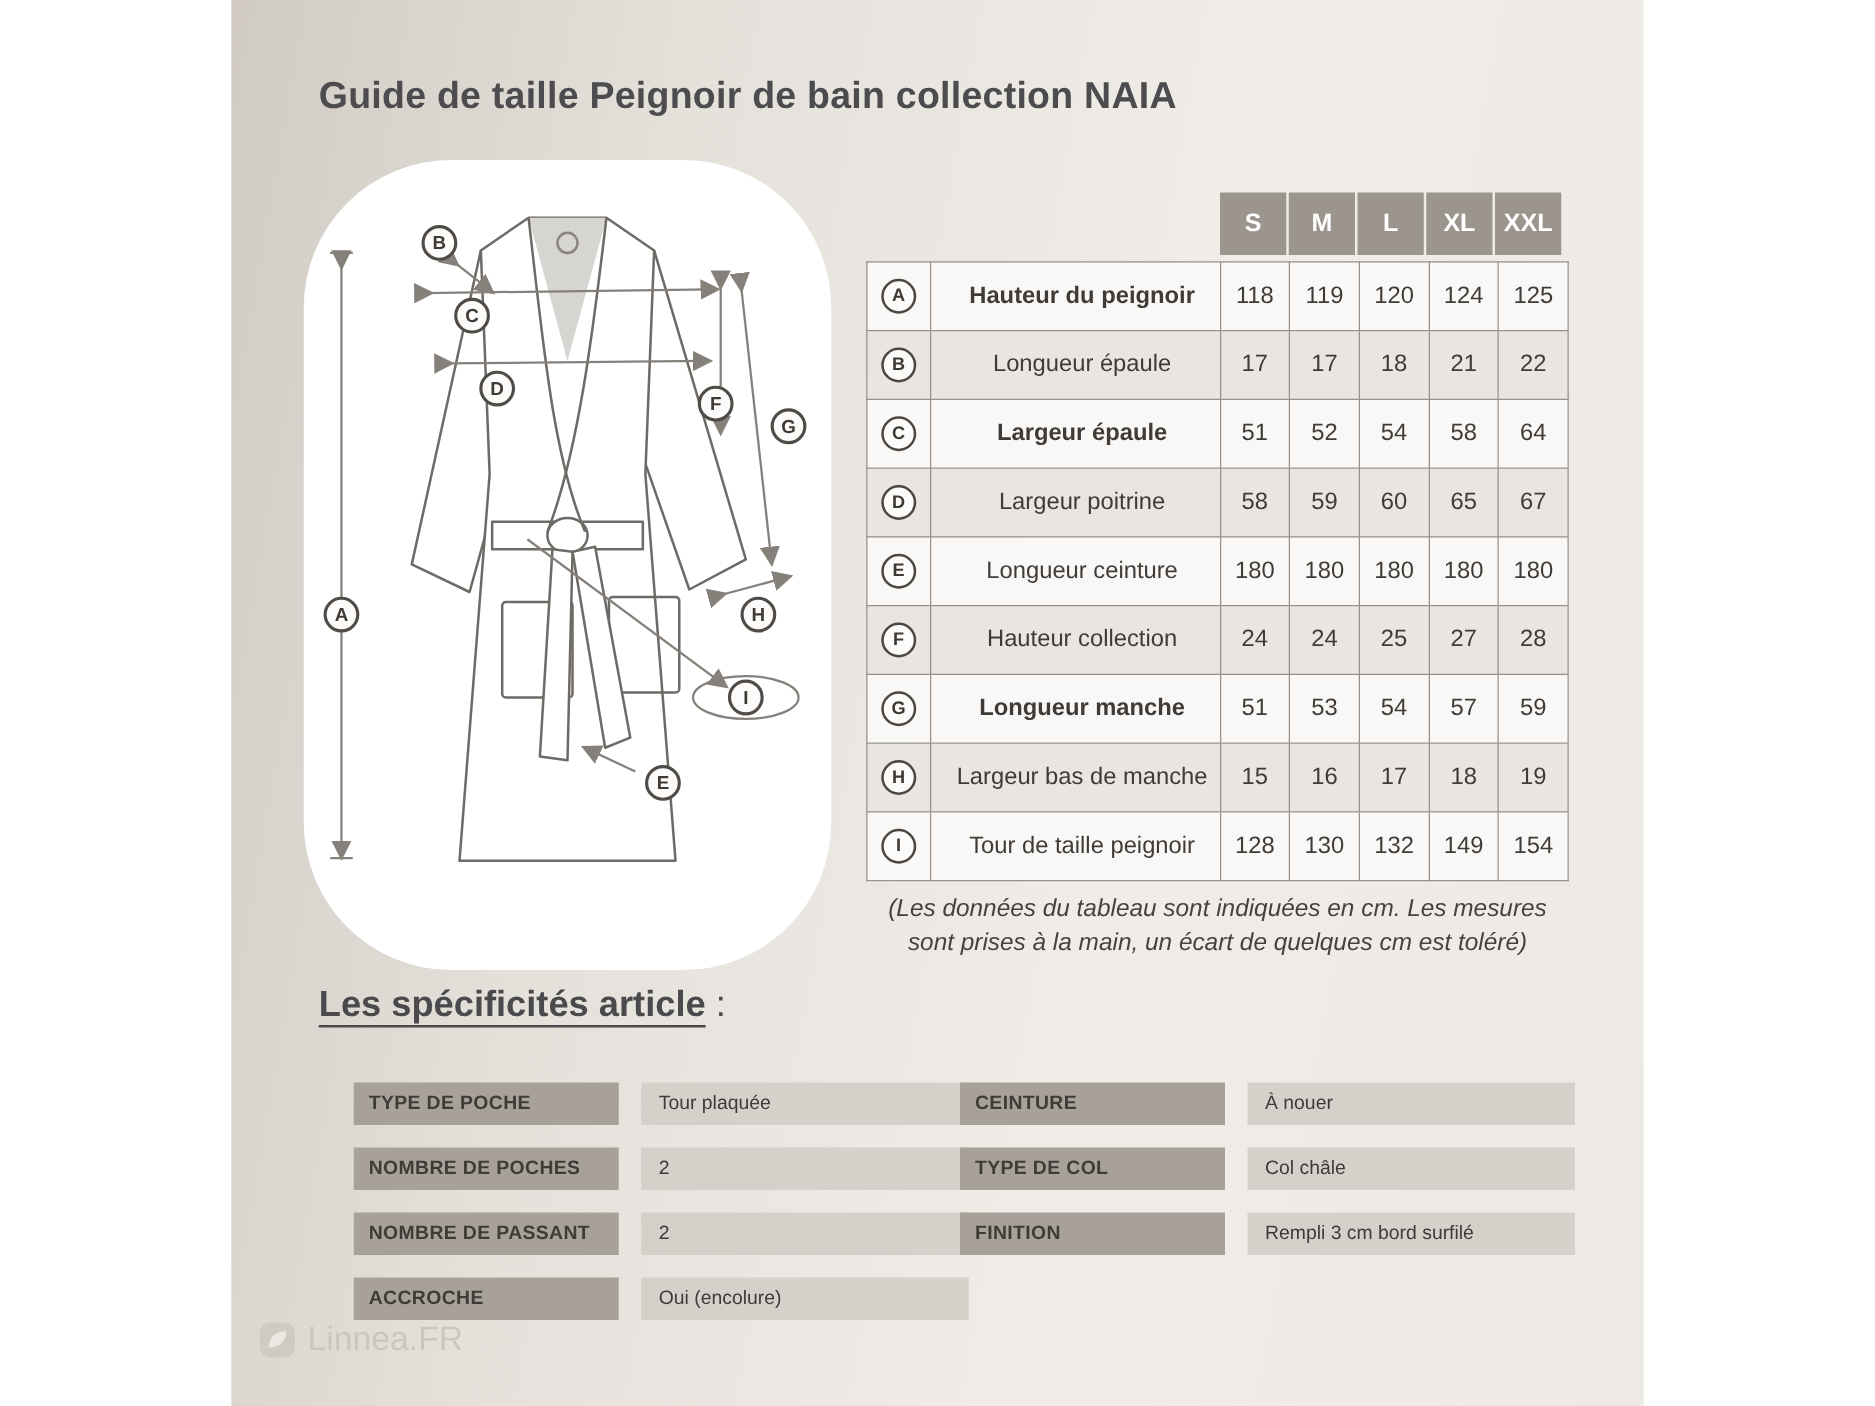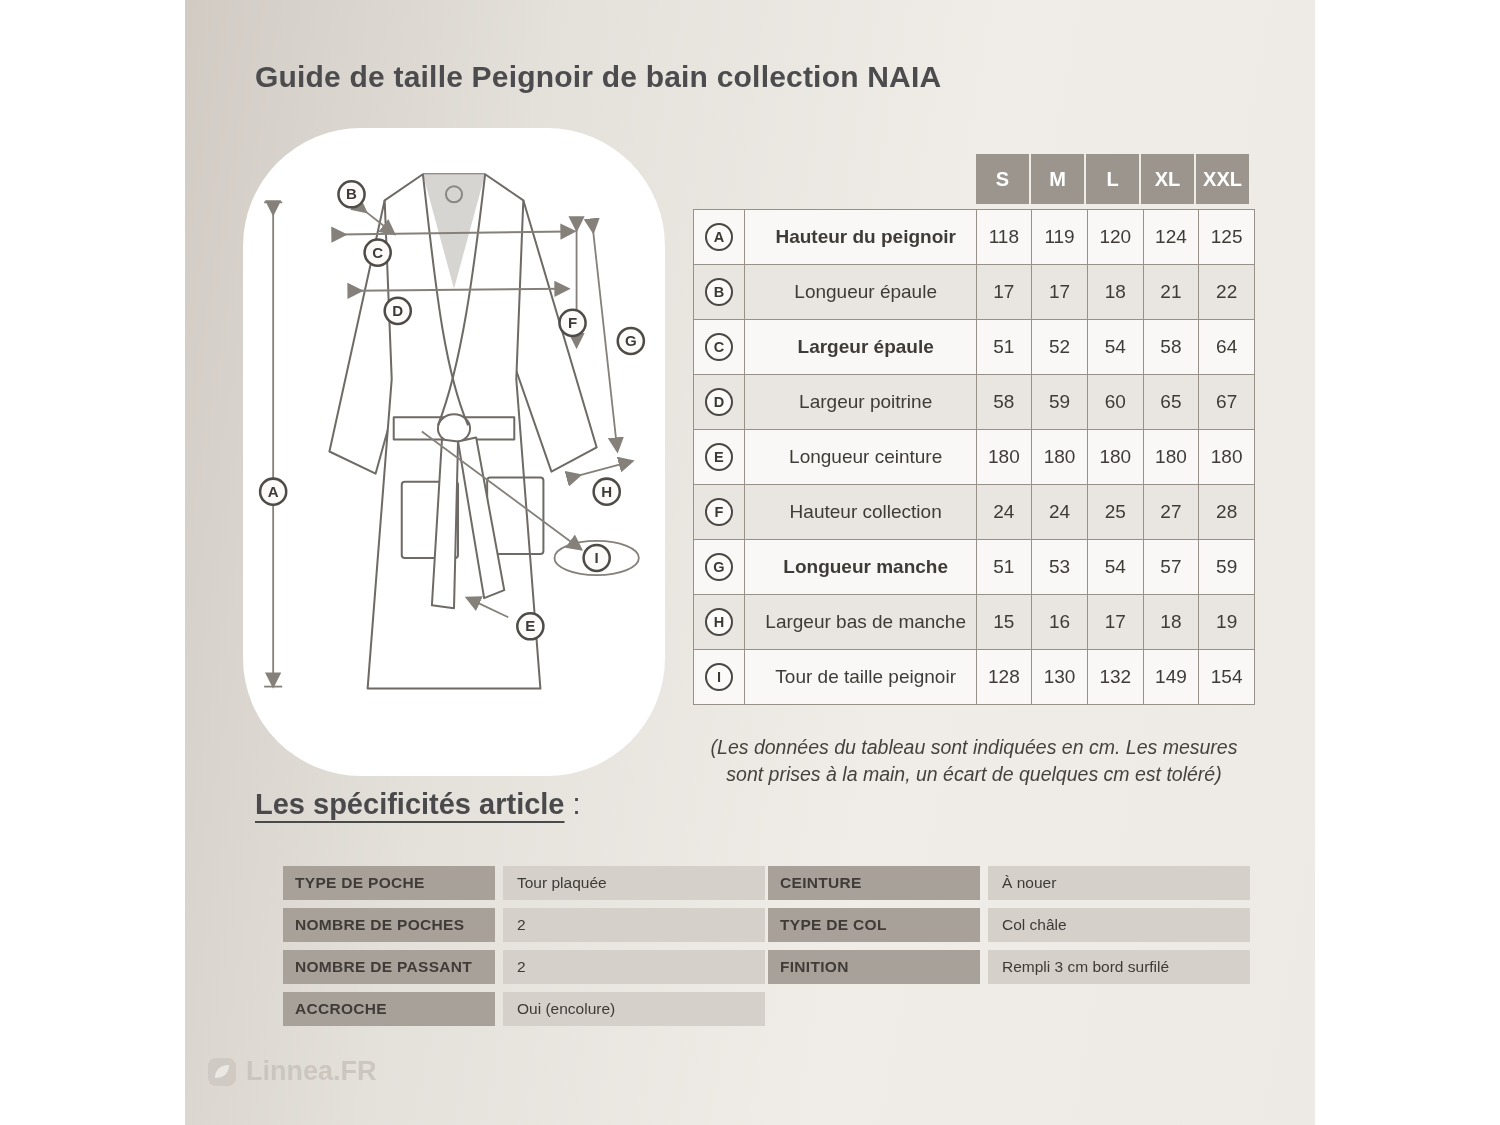--- a/index.html
+++ b/index.html
@@ -39,38 +39,38 @@
   td.label{width:232px;text-align:left;padding-left:12px;font-size:18.5px;}
   td.label.bold{font-weight:bold;}
   td.val{width:55px;font-size:20px;}
   .badge{
     display:inline-flex;width:24px;height:24px;border:2.5px solid #4b4743;border-radius:50%;
     background:#fcfbfa;align-items:center;justify-content:center;
     font-size:14.5px;font-weight:bold;color:#3c3834;
   }
   .note{
     position:absolute;left:506px;top:714px;width:566px;text-align:center;
-    font-style:italic;font-size:19.5px;color:#46423e;line-height:1.4;margin-top:20px;
+    font-style:italic;font-size:19.5px;color:#46423e;line-height:1.4;
   }
   .specs-heading{position:absolute;left:70px;top:788px;font-size:29px;color:#4a4a4c;}
   .specs-heading .u{text-decoration:underline;text-underline-offset:7px;text-decoration-thickness:1.5px;font-weight:bold;}
   .spec-left{position:absolute;left:98px;top:866px;}
   .spec-right{position:absolute;left:583px;top:866px;}
-  .spec-table{display:grid;grid-template-columns:212px 262px;gap:8px;}
+  .spec-table{display:grid;grid-template-columns:212px 262px;gap:18px;}
   .spec-label{
     background:#a8a19a;height:34px;display:flex;align-items:center;padding-left:12px;
     font-size:15.5px;font-weight:bold;color:#403b37;letter-spacing:.3px;
   }
   .spec-value{
     background:#d5d0ca;height:34px;display:flex;align-items:center;padding-left:14px;
     font-size:15.5px;color:#3e3a36;
   }
   .watermark{
     position:absolute;left:22px;top:1056px;display:flex;align-items:center;gap:9px;
-    color:#c7c1ba;font-size:27px;font-weight:bold;opacity:.8;
+    color:#c7c1ba;font-size:27px;font-weight:normal;opacity:.8;
   }
 </style>
 </head>
 <body>
 
 <div class="panel">
 
   <div class="title">Guide de taille Peignoir de bain collection NAIA</div>
 
   <div class="figure">

